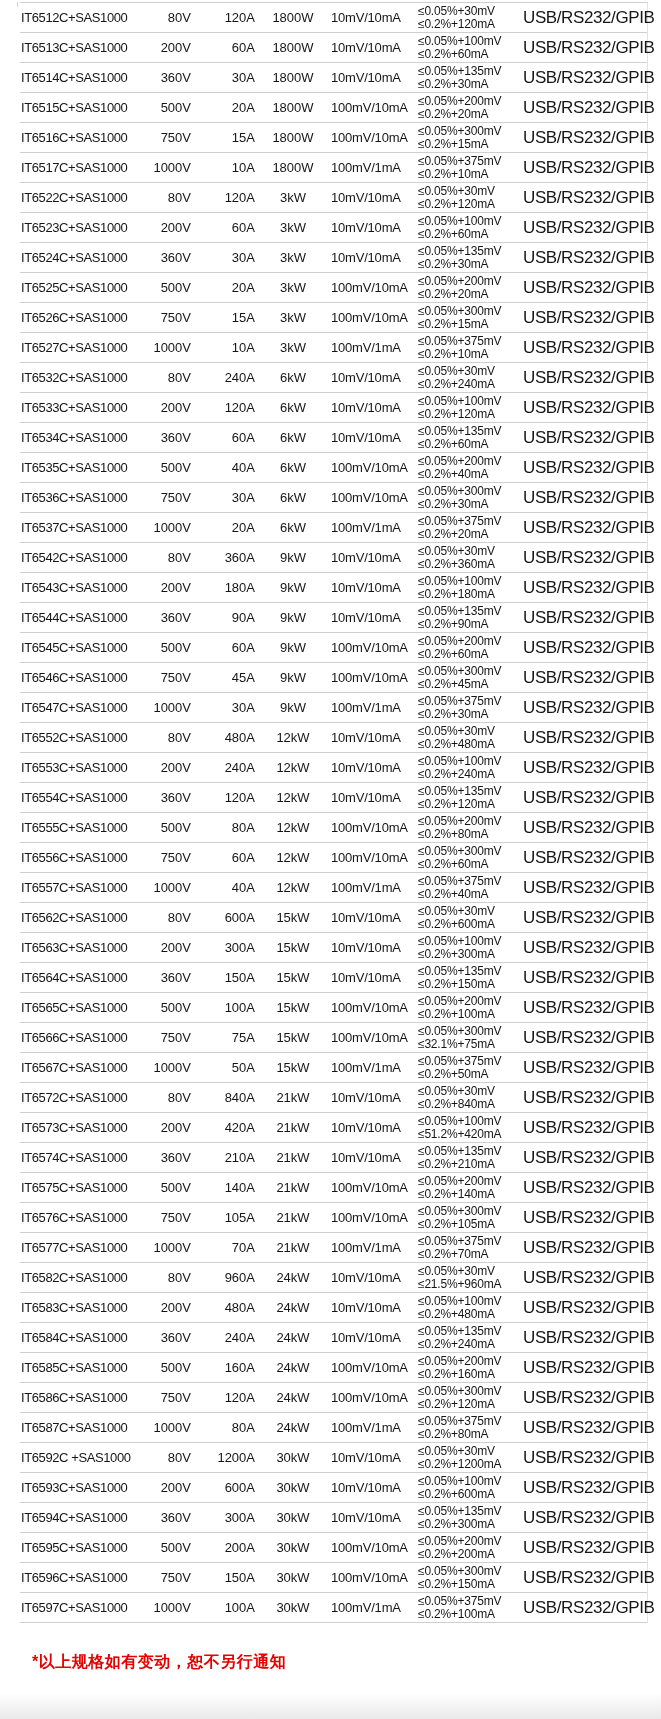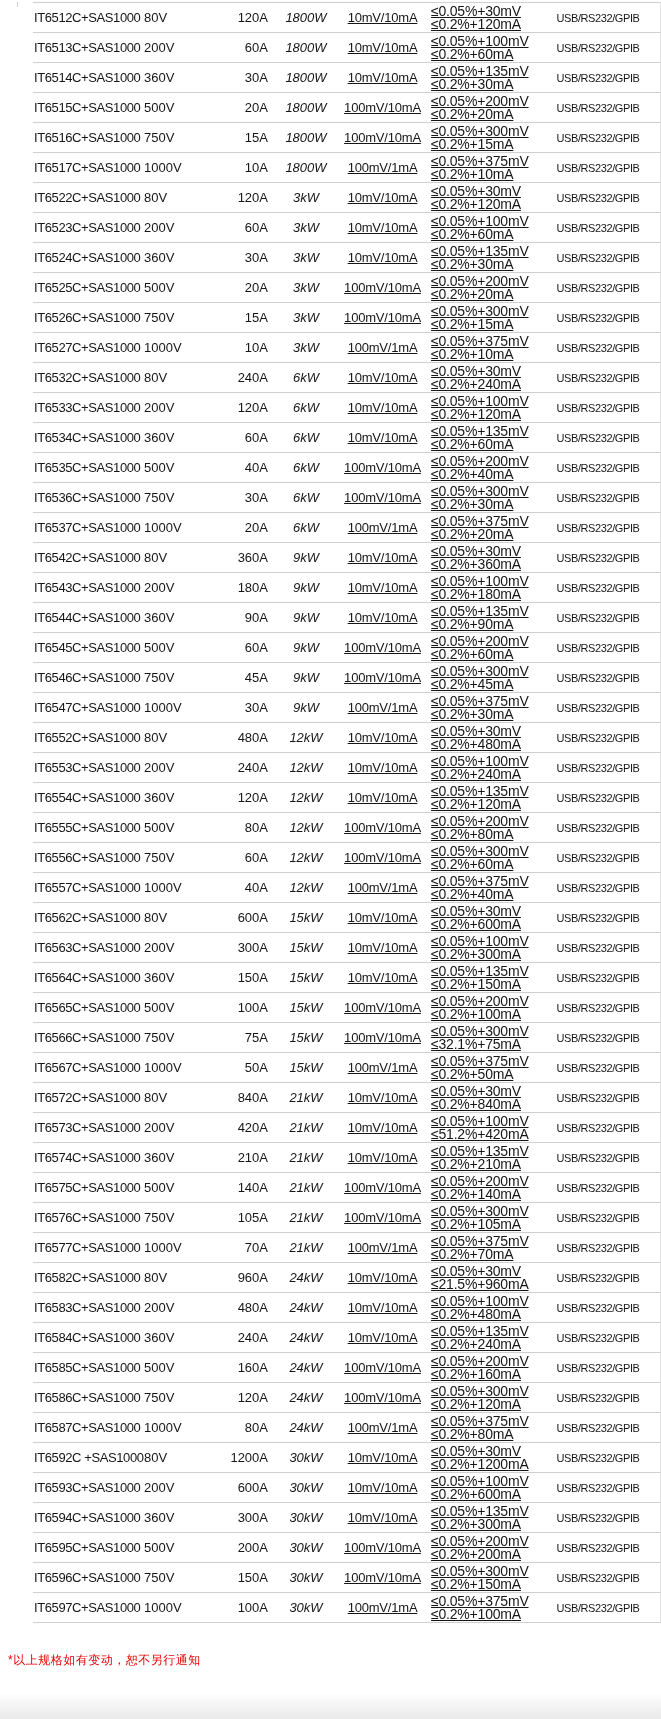--- a/index.html
+++ b/index.html
@@ -2,42 +2,42 @@
 <html><head>
 <meta charset="utf-8">
 <style>
   html,body{margin:0;padding:0;}
   body{
     width:661px;height:1719px;position:relative;overflow:hidden;
     background:#ffffff;color:#161616;
     font-family:"Liberation Sans", sans-serif;
   }
   .spec-table{
-    position:absolute;top:2px;left:33px;width:627px;
+    position:absolute;top:2px;left:20px;width:627px;
     border-top:1px solid #cfcfcf;
     border-right:1px solid #e2e2e2;
   }
   .left-tick{
     position:absolute;top:2px;left:17px;width:1px;height:5px;background:#cfcfcf;
   }
   .row{
     display:flex;align-items:center;height:30px;box-sizing:border-box;
     border-bottom:1px solid #cfcfcf;
   }
   .cell{box-sizing:border-box;font-size:13px;white-space:nowrap;}
   .c-model{width:111px;padding-left:1px;text-align:left;letter-spacing:-0.4px;}
-  .c-voltage{width:60px;text-align:left;}
+  .c-voltage{width:60px;text-align:right;}
   .c-current{width:64px;text-align:right;}
-  .c-power{width:76px;text-align:center;font-style:italic;}
-  .c-res{width:77px;text-align:center;letter-spacing:-0.2px;text-decoration:underline;}
-  .c-acc{width:115px;padding-left:10px;font-size:14px;line-height:13px;letter-spacing:-0.2px;text-decoration:underline;}
-  .c-if{width:124px;text-align:center;font-size:11px;letter-spacing:-0.4px;}
+  .c-power{width:76px;text-align:center;}
+  .c-res{width:77px;letter-spacing:-0.2px;}
+  .c-acc{width:115px;padding-left:10px;font-size:12px;line-height:13px;letter-spacing:-0.2px;}
+  .c-if{width:124px;text-align:center;font-size:17px;letter-spacing:-0.4px;}
   .footnote{
-    position:absolute;left:8px;top:1652px;
-    font-size:12px;font-weight:normal;color:#e60000;
+    position:absolute;left:32px;top:1652px;
+    font-size:16px;font-weight:bold;color:#e60000;
     letter-spacing:0.5px;
   }
   .bottom-fade{
     position:absolute;left:0;bottom:0;width:661px;height:26px;
     background:linear-gradient(to bottom,#ffffff,#e9e9e9);
   }
 </style>
 </head>
 <body>
 

